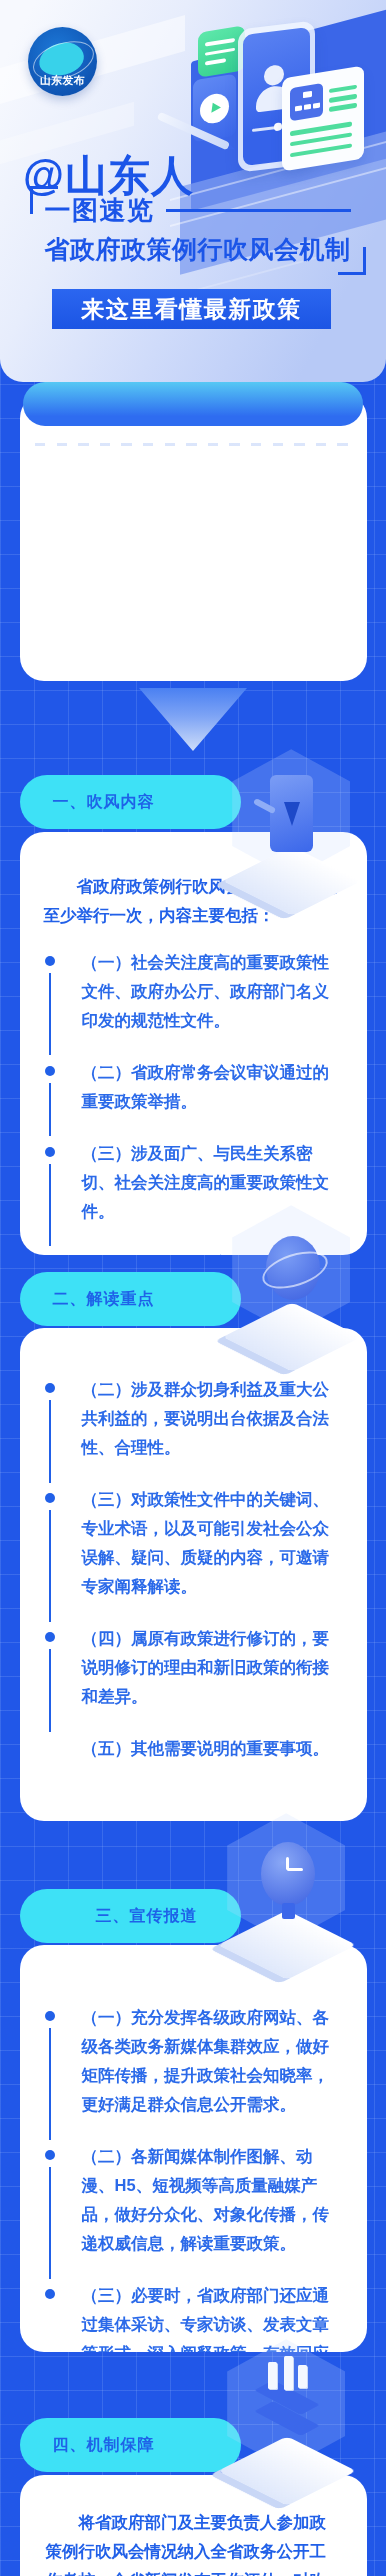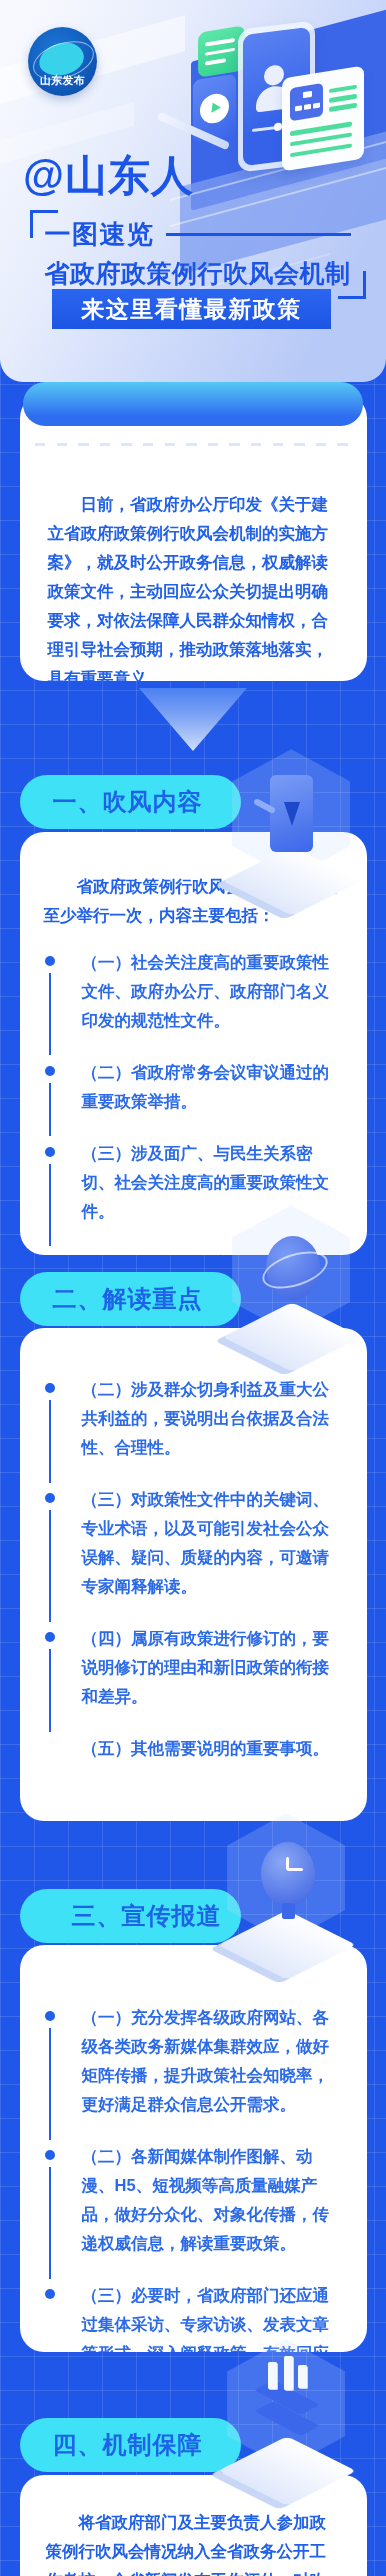--- a/index.html
+++ b/index.html
@@ -46,21 +46,21 @@
   .org-card .oc-icon i{position:absolute;background:#fff;border-radius:1px;display:block;}
   .oi1{left:12.4px;top:6.2px;width:9.3px;height:5.7px;} .oi2{left:5.2px;top:18.5px;width:6.7px;height:5.2px;} .oi3{left:14px;top:18.5px;width:6.7px;height:5.2px;} .oi4{left:23px;top:18.5px;width:6.7px;height:5.2px;}
   .org-card em{position:absolute;left:47px;height:4.6px;border-radius:2.1px;background:#4fdd9e;display:block;}
   .ol1{top:17.5px;width:28px;} .ol2{top:27px;width:28px;} .ol3{top:36px;width:28px;}
   .org-lines{position:absolute;left:8.2px;top:54px;width:66px;}
   .org-lines em{position:static;display:block;margin:0 0 6.2px 0;width:62px;height:4.6px;border-radius:2.1px;background:#4fdd9e;}
   .pencil{left:155px;top:127px;width:77px;height:7.7px;border-radius:4.1px;background:linear-gradient(90deg,#f2f6fe,#c9d7f8);transform:rotate(24deg);}
   .pencil:after{content:"";position:absolute;right:-7.2px;top:0.5px;border-left:7.7px solid #3b67ea;border-top:3.6px solid transparent;border-bottom:3.6px solid transparent;}
   
   .hero-title{position:absolute;left:23px;top:148px;font-size:42px;font-weight:900;color:#1b55e8;letter-spacing:1px;}
-  .bracket-box{position:absolute;left:30px;top:210px;width:336px;height:89px;}
+  .bracket-box{position:absolute;left:30px;top:186px;width:336px;height:89px;}
   .corner{position:absolute;width:25px;height:25px;}
   .corner.tl{left:0;top:0;border-left:3.1px solid #1b55e8;border-top:3.1px solid #1b55e8;}
   .corner.br{right:0;bottom:0;border-right:3.1px solid #1b55e8;border-bottom:3.1px solid #1b55e8;}
   .sub-row{position:absolute;left:14.4px;top:7.2px;display:flex;align-items:center;}
   .sub-small{font-size:26px;font-weight:900;color:#1b55e8;letter-spacing:1.5px;}
   .sub-dash{margin-left:11.3px;width:185px;height:2.6px;background:#1b55e8;}
   .sub-large{position:absolute;left:14.4px;top:47px;font-size:25px;font-weight:900;color:#1b55e8;letter-spacing:0.5px;white-space:nowrap;}
   .hero-banner{position:absolute;left:52px;top:289px;width:279px;height:40px;background:linear-gradient(180deg,#2b66f0,#1c55e4);display:flex;align-items:center;justify-content:center;}
   .hero-banner span{color:#fff;font-size:23px;font-weight:900;letter-spacing:1.5px;}
   
@@ -71,21 +71,21 @@
   .dash-row{position:absolute;left:15.5px;top:49px;right:15.5px;height:3.1px;
     background:repeating-linear-gradient(90deg,rgba(33,97,232,.16) 0 10.3px,transparent 10.3px 21.6px);}
   .body-text{color:#2160e8;font-size:16.5px;line-height:29px;font-weight:700;}
   .intro-card .body-text{margin:96px 28px 0 28px;text-indent:2em;}
   
   .down-arrow{position:absolute;left:139px;top:688px;width:108px;height:63px;z-index:1;
     background:linear-gradient(180deg,#4a80f2 0%,#7ea4f5 45%,#cfdef9 100%);
     clip-path:polygon(0 0,100% 0,56% 88%,50% 100%,44% 88%);}
   
   .pill{position:absolute;left:19.6px;width:221px;height:54px;border-radius:27px;background:#3ee1f6;z-index:4;display:flex;align-items:center;}
-  .pill span{margin-left:33px;font-size:24px;font-weight:900;color:#1e62e8;letter-spacing:1px;}
+  .pill span{margin-left:33px;font-size:16px;font-weight:900;color:#1e62e8;letter-spacing:1px;}
   .sec-card{padding:0;}
   .sec-inner{margin:40px 21.6px 0 24px;}
   .sec-intro{color:#2160e8;font-size:16.5px;line-height:29px;font-weight:800;text-indent:2em;margin:0 0 17.5px 0;}
   .bullet-item{position:relative;padding-left:38px;margin-bottom:23px;}
   .bullet-item .dot{position:absolute;left:1px;top:8.2px;width:10.3px;height:10.3px;border-radius:50%;background:#2160e8;}
   .bullet-item .tline{position:absolute;left:5.2px;top:25px;bottom:-20.6px;width:2.1px;background:#2160e8;}
   .bullet-item p{margin:0;color:#2b6ae9;font-size:16.5px;line-height:29px;font-weight:600;}
   .sec4-text{margin:33px 26px 0 26px;text-indent:2em;}
   
   .iso{position:absolute;width:129px;height:170px;z-index:5;}
@@ -172,21 +172,20 @@
       <div class="sub-large">省政府政策例行吹风会机制</div>
     </div>
     <div class="hero-banner">
       <span>来这里看懂最新政策</span>
     </div>
   </div>
 
   <div class="deco-bar"></div>
   <div class="card intro-card">
     <div class="dash-row"></div>
-    <p class="body-text">日前，省政府办公厅印发《关于建立省政府政策例行吹风会机制的实施方案》，就及时公开政务信息，权威解读政策文件，主动回应公众关切提出明确要求，对依法保障人民群众知情权，合理引导社会预期，推动政策落地落实，具有重要意义。</p>
   </div>
   <div class="down-arrow"></div>
 
   <div class="pill" style="top:775px;">
     <span>一、吹风内容</span>
   </div>
   <div class="iso" style="left:227px;top:744px;">
     <div class="hex"></div>
       <div class="base"></div>
     <div class="topper">

